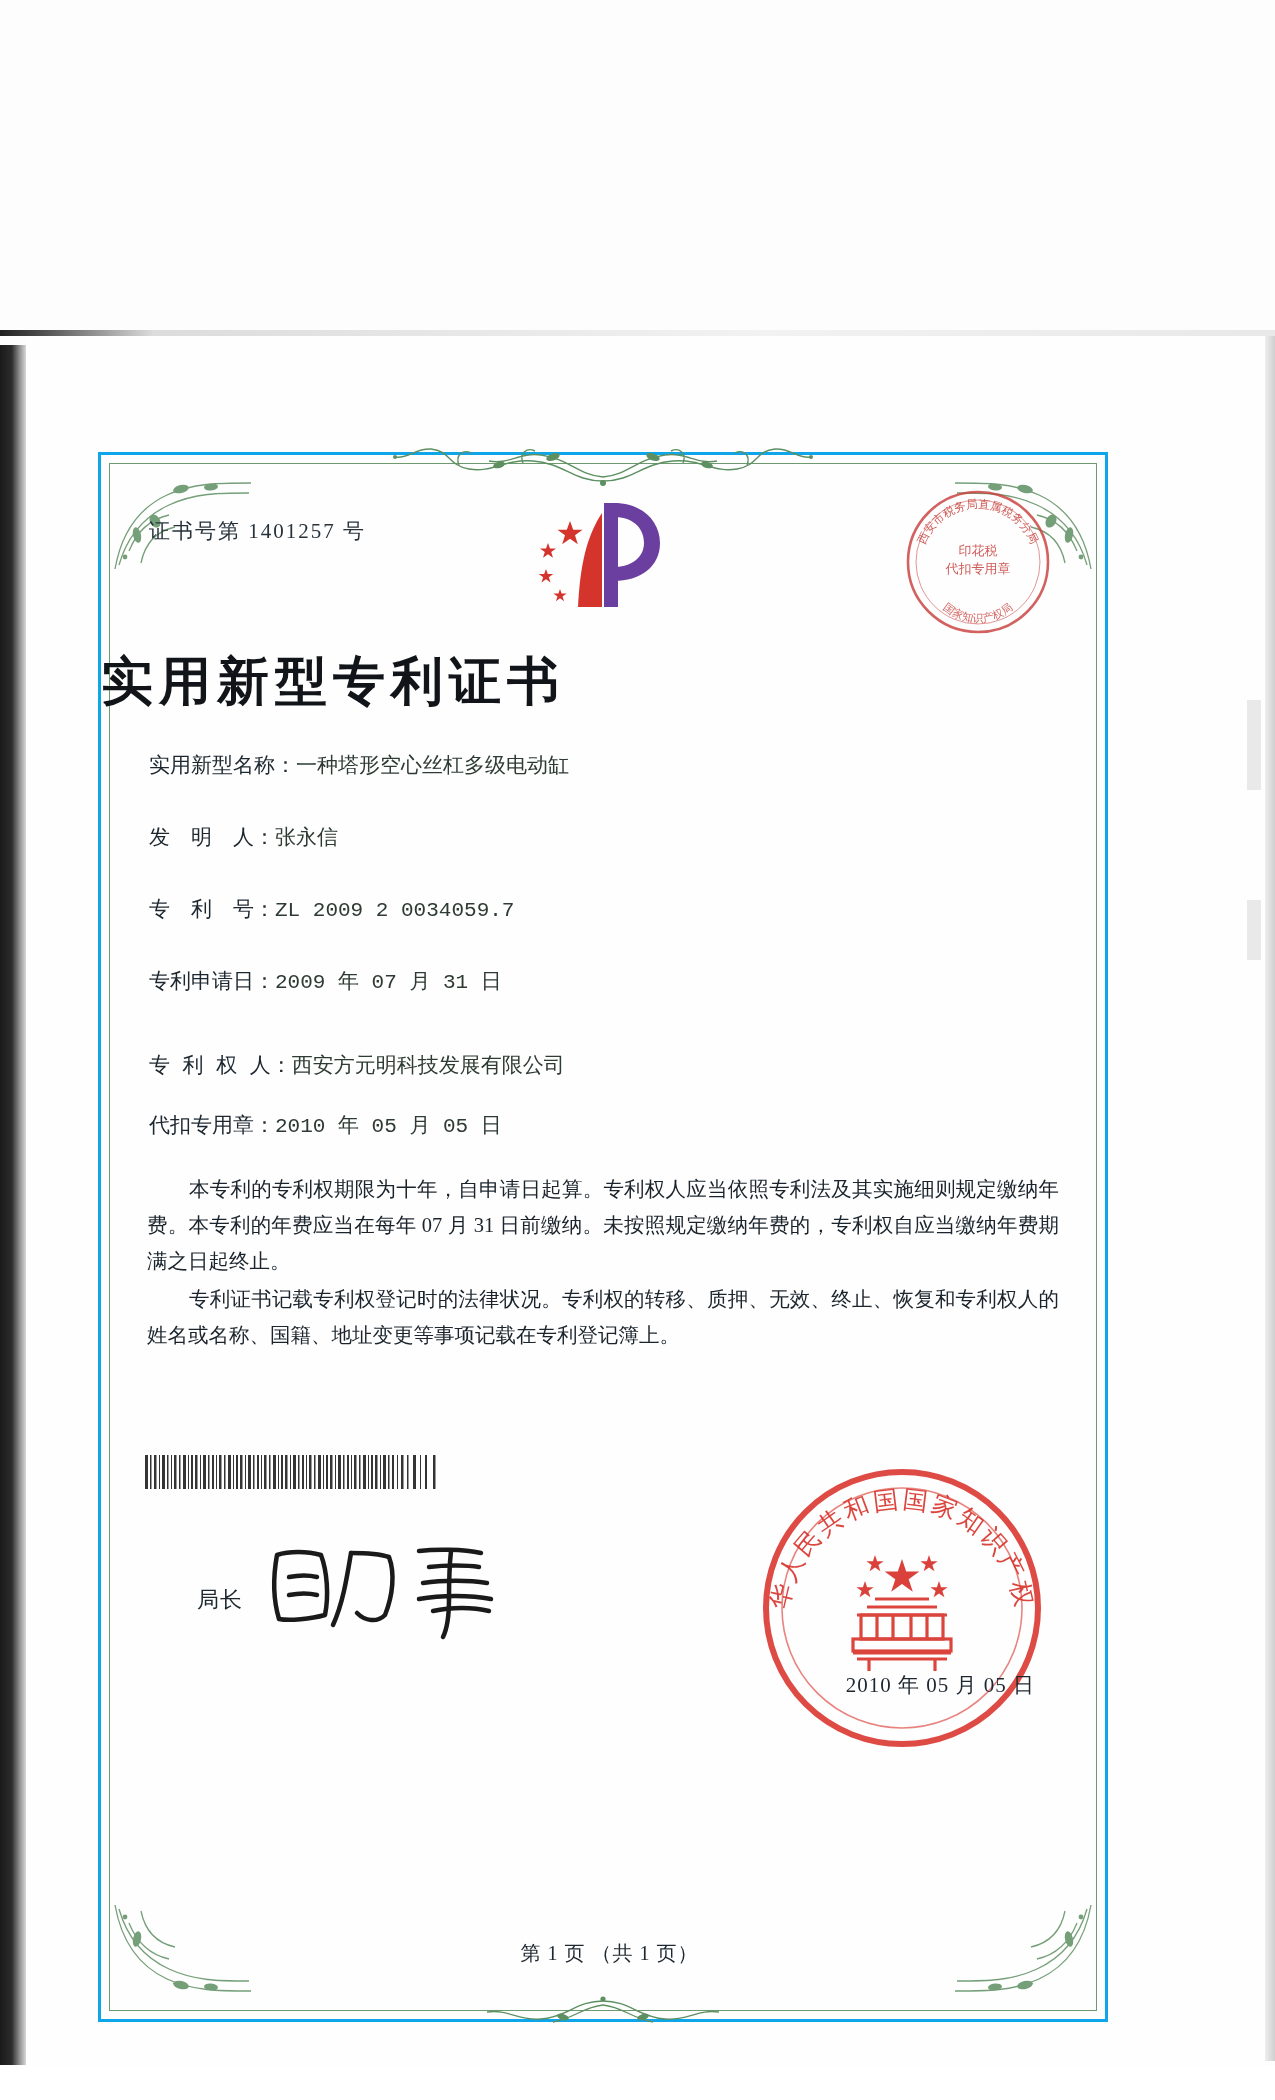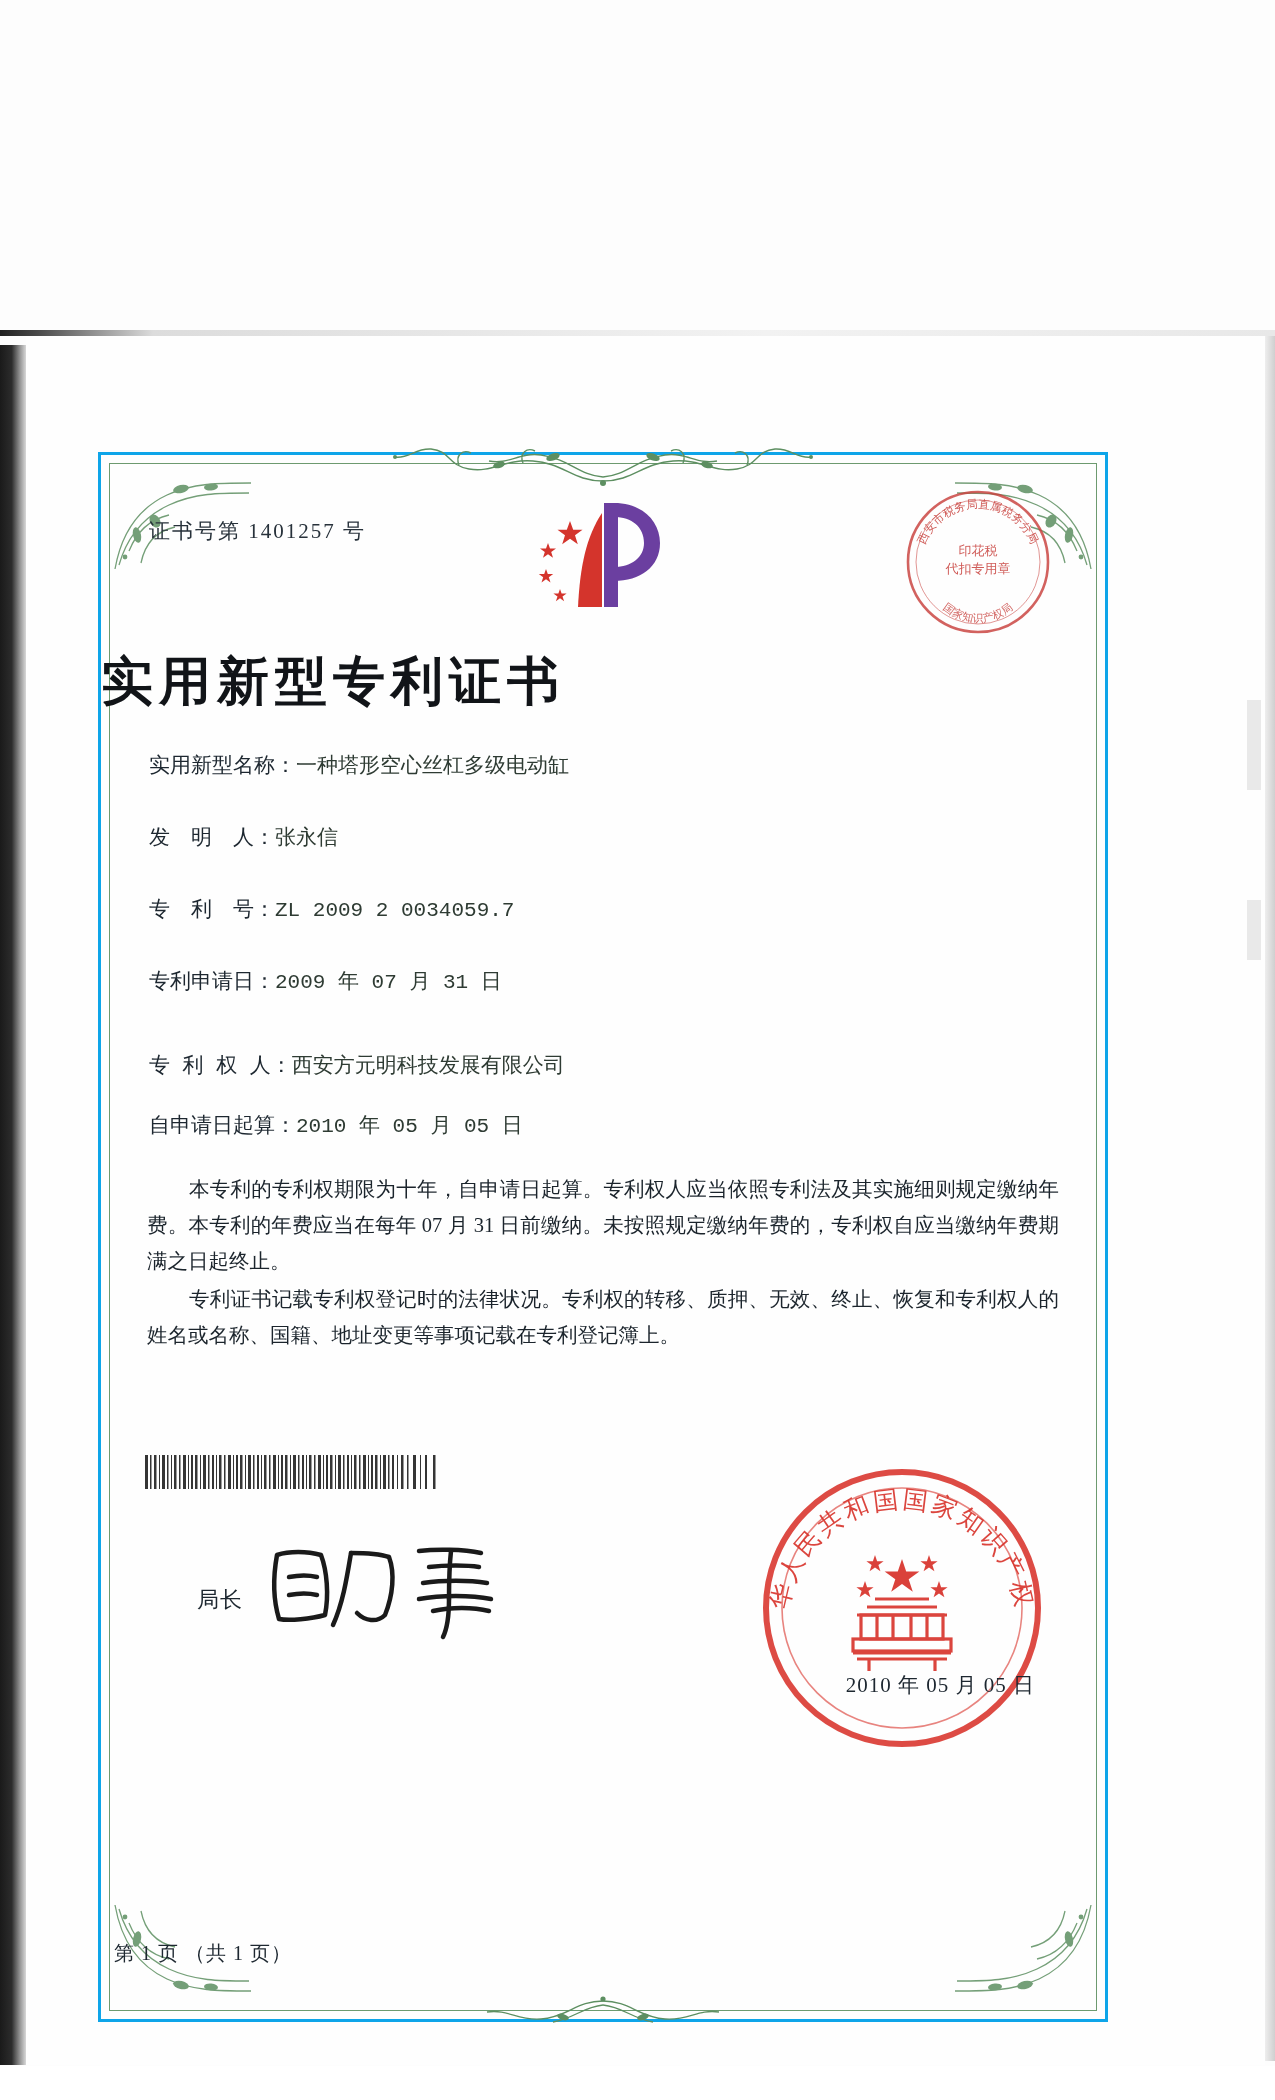--- a/index.html
+++ b/index.html
@@ -207,20 +207,21 @@
     right: 70px; top: 1216px;
     font-size: 21px;
     color: #1d2730;
     letter-spacing: 1px;
     white-space: nowrap;
   }
 
   #page-footer {
     position: absolute;
     left: 13px; right: 0; bottom: 52px;
+    text-align: center;
     font-size: 20px;
     color: #1d2730;
     letter-spacing: 1px;
   }
 
   
   .artifact {
     position: absolute;
     background: #e9e9e9;
   }
@@ -379,21 +380,21 @@
       <div class="field-row" id="field-patentno">
         <span class="field-label">专　利　号：</span><span class="field-value">ZL 2009 2 0034059.7</span>
       </div>
       <div class="field-row" id="field-appdate">
         <span class="field-label">专利申请日：</span><span class="field-value">2009 年 07 月 31 日</span>
       </div>
       <div class="field-row" id="field-owner">
         <span class="field-label">专 利 权 人：</span><span class="field-value">西安方元明科技发展有限公司</span>
       </div>
       <div class="field-row" id="field-grantdate">
-        <span class="field-label">自申请日起算：</span><span class="field-value">2010 年 05 月 05 日</span>
+        <span class="field-label">代扣专用章：</span><span class="field-value">2010 年 05 月 05 日</span>
       </div>
 
       <div id="body-text">
         <p>本专利的专利权期限为十年，自申请日起算。专利权人应当依照专利法及其实施细则规定缴纳年费。本专利的年费应当在每年 07 月 31 日前缴纳。未按照规定缴纳年费的，专利权自应当缴纳年费期满之日起终止。</p>
         <p>专利证书记载专利权登记时的法律状况。专利权的转移、质押、无效、终止、恢复和专利权人的姓名或名称、国籍、地址变更等事项记载在专利登记簿上。</p>
       </div>
 
       <svg id="barcode" viewBox="0 0 300 34" preserveAspectRatio="none">
         <g fill="#1a1a1a">
           <rect x="0" y="0" width="3" height="34"></rect>

